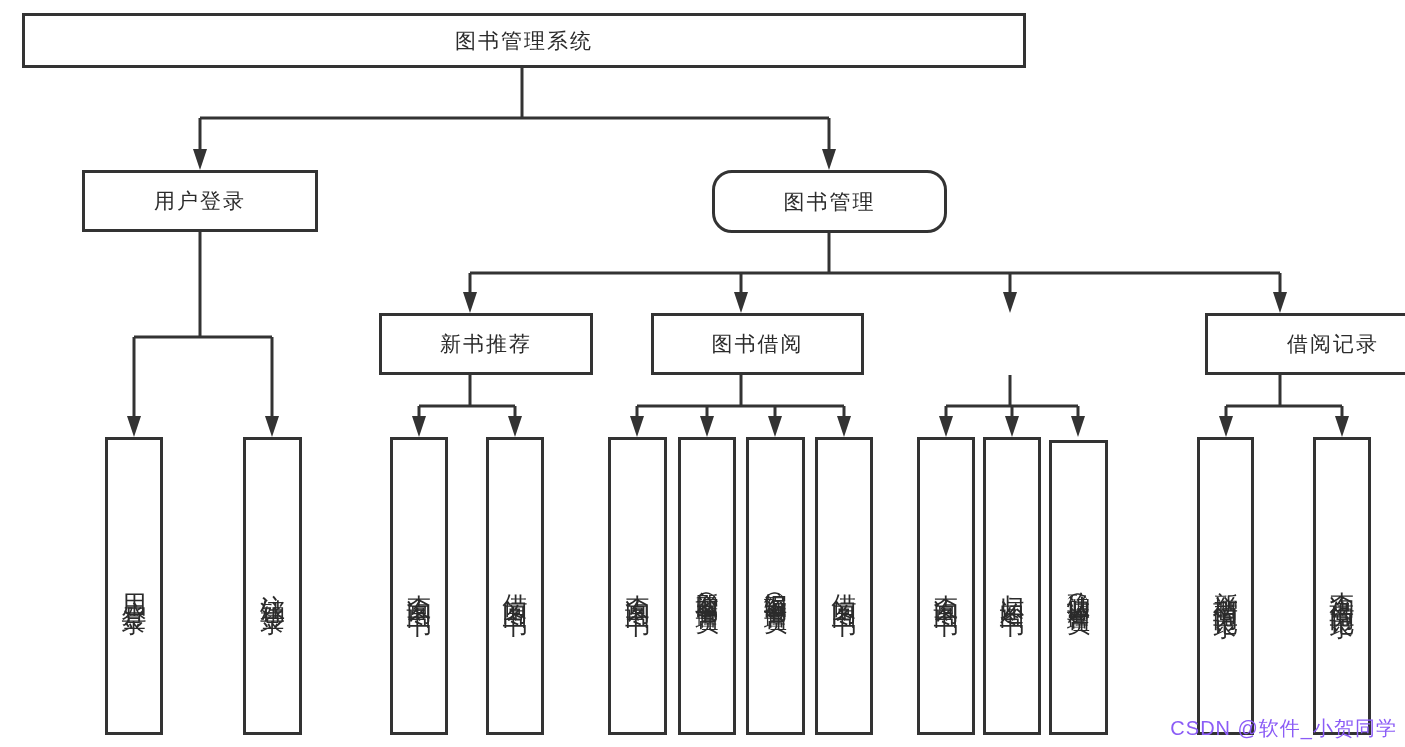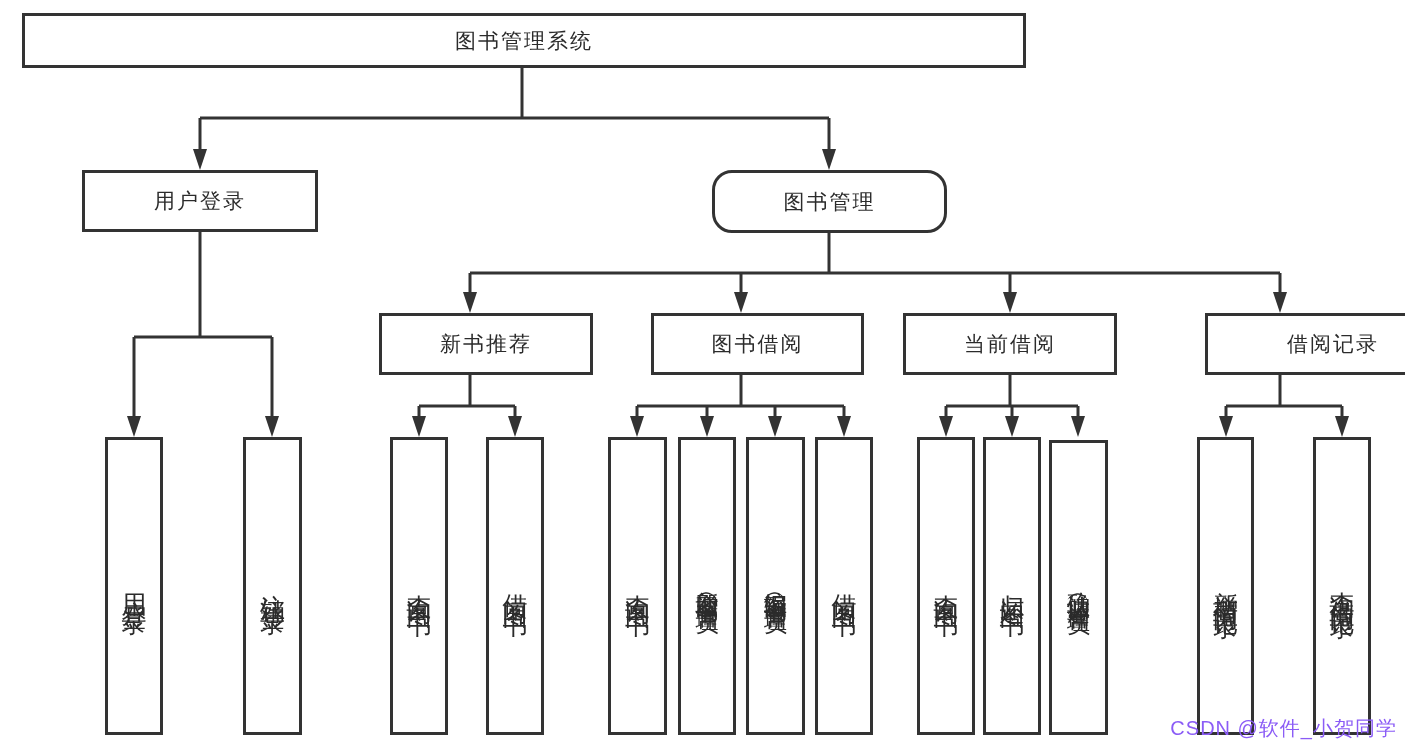--- a/index.html
+++ b/index.html
@@ -128,23 +128,20 @@
   <div class="node hbox" style="left:712px; top:170px; width:235px; height:63px;border-radius:20px;">
     <span>图书管理</span>
   </div>
 
   <div class="node hbox" style="left:363px; top:313px; width:214px; height:62px;margin-left:16px;">
     <span>新书推荐</span>
   </div>
   <div class="node hbox" style="left:651px; top:313px; width:213px; height:62px;">
     <span>图书借阅</span>
   </div>
-  <div class="node hbox" style="left:903px; top:313px; width:214px; height:62px;">
-    <span>当前借阅</span>
-  </div>
   <div class="node hbox" style="left:1173px; top:313px; width:256px; height:62px;margin-left:32px;">
     <span>借阅记录</span>
   </div>
 
   <div class="node vbox" style="left:105px; top:437px; width:58px; height:298px;">
     <span class="vlabel">用户登录</span>
   </div>
   <div class="node vbox" style="left:243px; top:437px; width:59px; height:298px;">
     <span class="vlabel">注销登录</span>
   </div>

